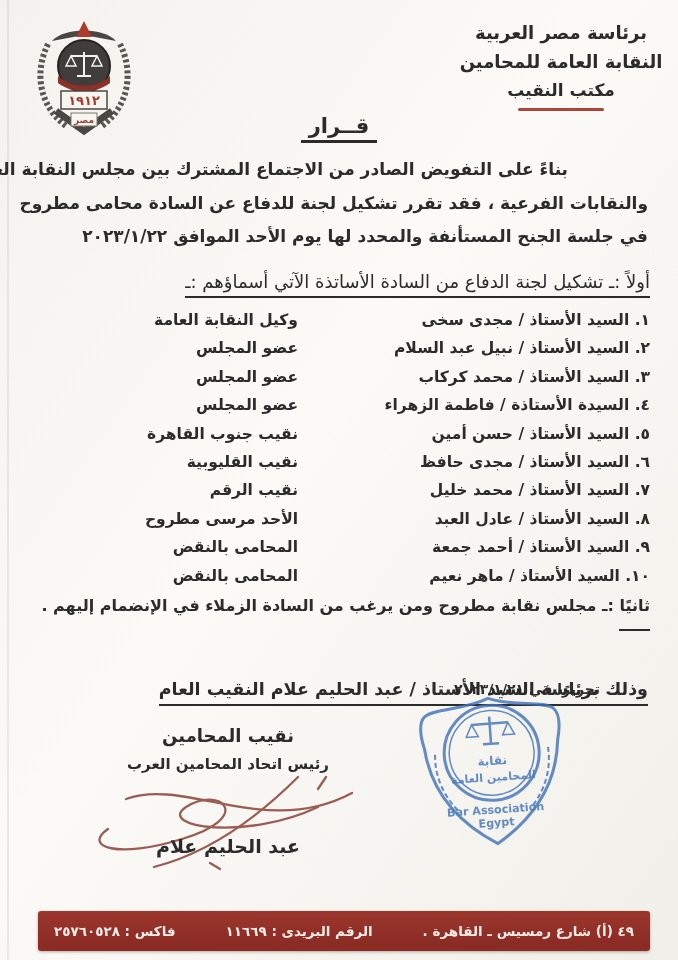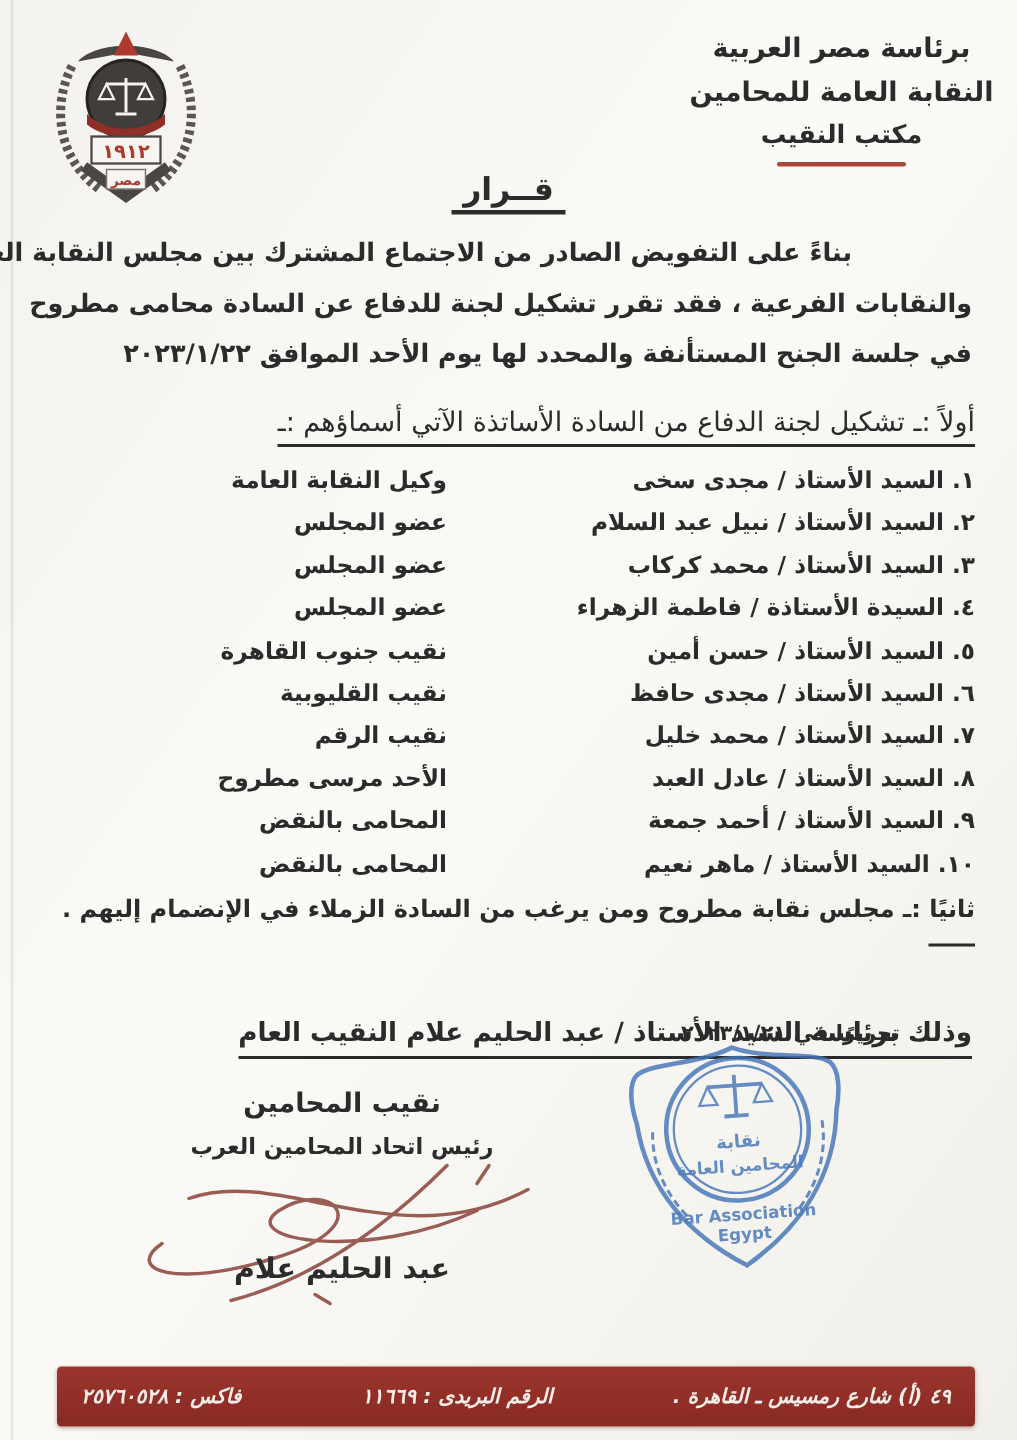--- a/index.html
+++ b/index.html
@@ -54,21 +54,21 @@
 
   
   .stamp{position:absolute;left:396px;top:692px;width:194px;height:160px;opacity:.92;transform:rotate(-4deg);}
 
   
   .footer-bar{position:absolute;left:38px;top:911px;width:612px;height:40px;box-sizing:border-box;
     background:linear-gradient(180deg,#9b362d 0%,#8a2b24 85%);border-radius:3px;
     box-shadow:0 1px 3px rgba(60,20,15,.35);
     display:flex;direction:rtl;justify-content:space-between;align-items:center;
     padding:0 16px;color:#f6ece7;font-weight:bold;font-size:13.5px;}
-  .footer-item{white-space:nowrap;font-style:italic;}
+  .footer-item{white-space:nowrap;}
 </style>
 </head>
 <body>
 
 <div class="page">
   <div class="fold-line"></div>
 
   <svg class="emblem" viewBox="0 0 116 124">
     <path d="M22,30 C8,58 13,92 40,112" stroke="#5a5651" stroke-width="6" fill="none" stroke-dasharray="3,2.5"></path>
     <path d="M94,30 C108,58 103,92 76,112" stroke="#5a5651" stroke-width="6" fill="none" stroke-dasharray="3,2.5"></path>

